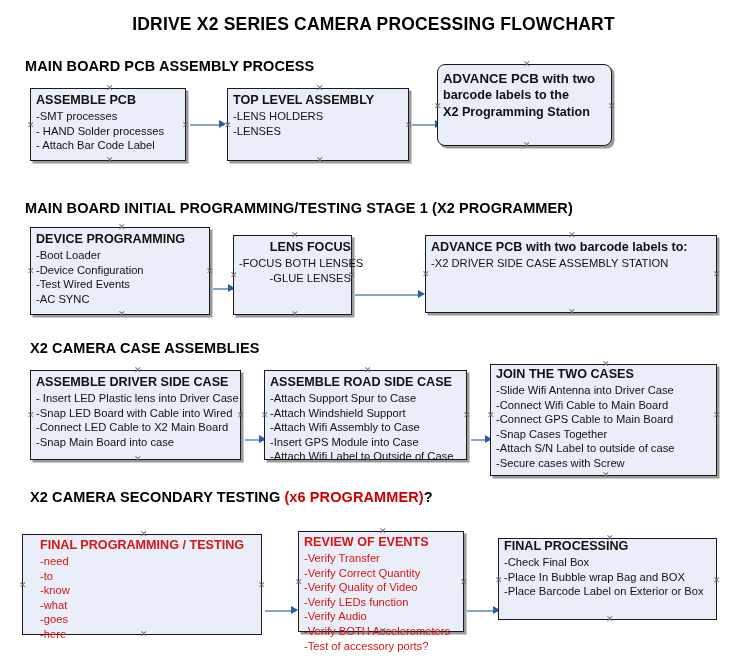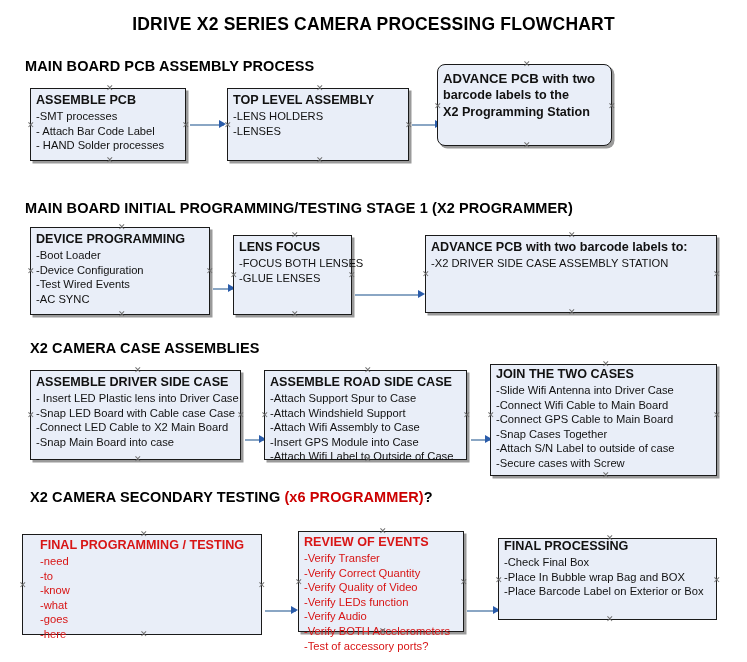--- a/index.html
+++ b/index.html
@@ -70,22 +70,22 @@
 <div id="canvas">
 
   <div class="doc-title">IDRIVE X2  SERIES CAMERA PROCESSING FLOWCHART</div>
 
   <div class="section-head" style="left:25px;top:58px;">MAIN BOARD PCB ASSEMBLY PROCESS</div>
 
   <div class="node" style="left:30px;top:88px;width:156px;height:73px;">
     <div class="node-inner">
       <div class="ttl">ASSEMBLE PCB</div>
       <div class="li">-SMT processes</div>
+      <div class="li">- HAND Solder processes</div>
       <div class="li">- Attach Bar Code Label</div>
-      <div class="li">- HAND Solder processes</div>
     </div>
     <span class="handle" style="left:75px;top:-4px;"></span>
     <span class="handle" style="left:75px;bottom:-4px;"></span>
     <span class="handle" style="left:-4px;top:33px;"></span>
     <span class="handle" style="right:-4px;top:33px;"></span>
   </div>
 
   <div class="conn" style="left:190px;top:124px;width:34px;"></div>
   <div class="arrowhead" style="left:219px;top:120px;"></div>
 
@@ -128,21 +128,21 @@
     </div>
     <span class="handle" style="left:87px;top:-4px;"></span>
     <span class="handle" style="left:87px;bottom:-4px;"></span>
     <span class="handle" style="left:-4px;top:40px;"></span>
     <span class="handle" style="right:-4px;top:40px;"></span>
   </div>
 
   <div class="conn" style="left:213px;top:288px;width:22px;"></div>
   <div class="arrowhead" style="left:228px;top:284px;"></div>
 
-  <div class="node" style="left:233px;top:235px;width:119px;height:80px;">
+  <div class="node" style="left:233px;top:235px;width:119px;height:80px;text-align:right;">
     <div class="node-inner">
       <div class="ttl">LENS FOCUS</div>
       <div class="li">-FOCUS BOTH LENSES</div>
       <div class="li">-GLUE LENSES</div>
     </div>
     <span class="handle" style="left:57px;top:-4px;"></span>
     <span class="handle" style="left:57px;bottom:-4px;"></span>
     <span class="handle" style="left:-4px;top:36px;"></span>
     <span class="handle" style="right:-4px;top:36px;"></span>
   </div>
@@ -160,21 +160,21 @@
     <span class="handle" style="left:-4px;top:35px;"></span>
     <span class="handle" style="right:-4px;top:35px;"></span>
   </div>
 
   <div class="section-head" style="left:30px;top:340px;">X2 CAMERA CASE ASSEMBLIES</div>
 
   <div class="node" style="left:30px;top:370px;width:211px;height:90px;">
     <div class="node-inner">
       <div class="ttl">ASSEMBLE DRIVER SIDE CASE</div>
       <div class="li">- Insert LED Plastic lens into Driver Case</div>
-      <div class="li">-Snap LED Board with Cable case Case</div>
+      <div class="li">-Snap LED Board with Cable into Wired</div>
       <div class="li">-Connect LED Cable to X2 Main Board</div>
       <div class="li">-Snap Main Board into case</div>
     </div>
     <span class="handle" style="left:103px;top:-4px;"></span>
     <span class="handle" style="left:103px;bottom:-4px;"></span>
     <span class="handle" style="left:-4px;top:41px;"></span>
     <span class="handle" style="right:-4px;top:41px;"></span>
   </div>
 
   <div class="conn" style="left:245px;top:439px;width:19px;"></div>

